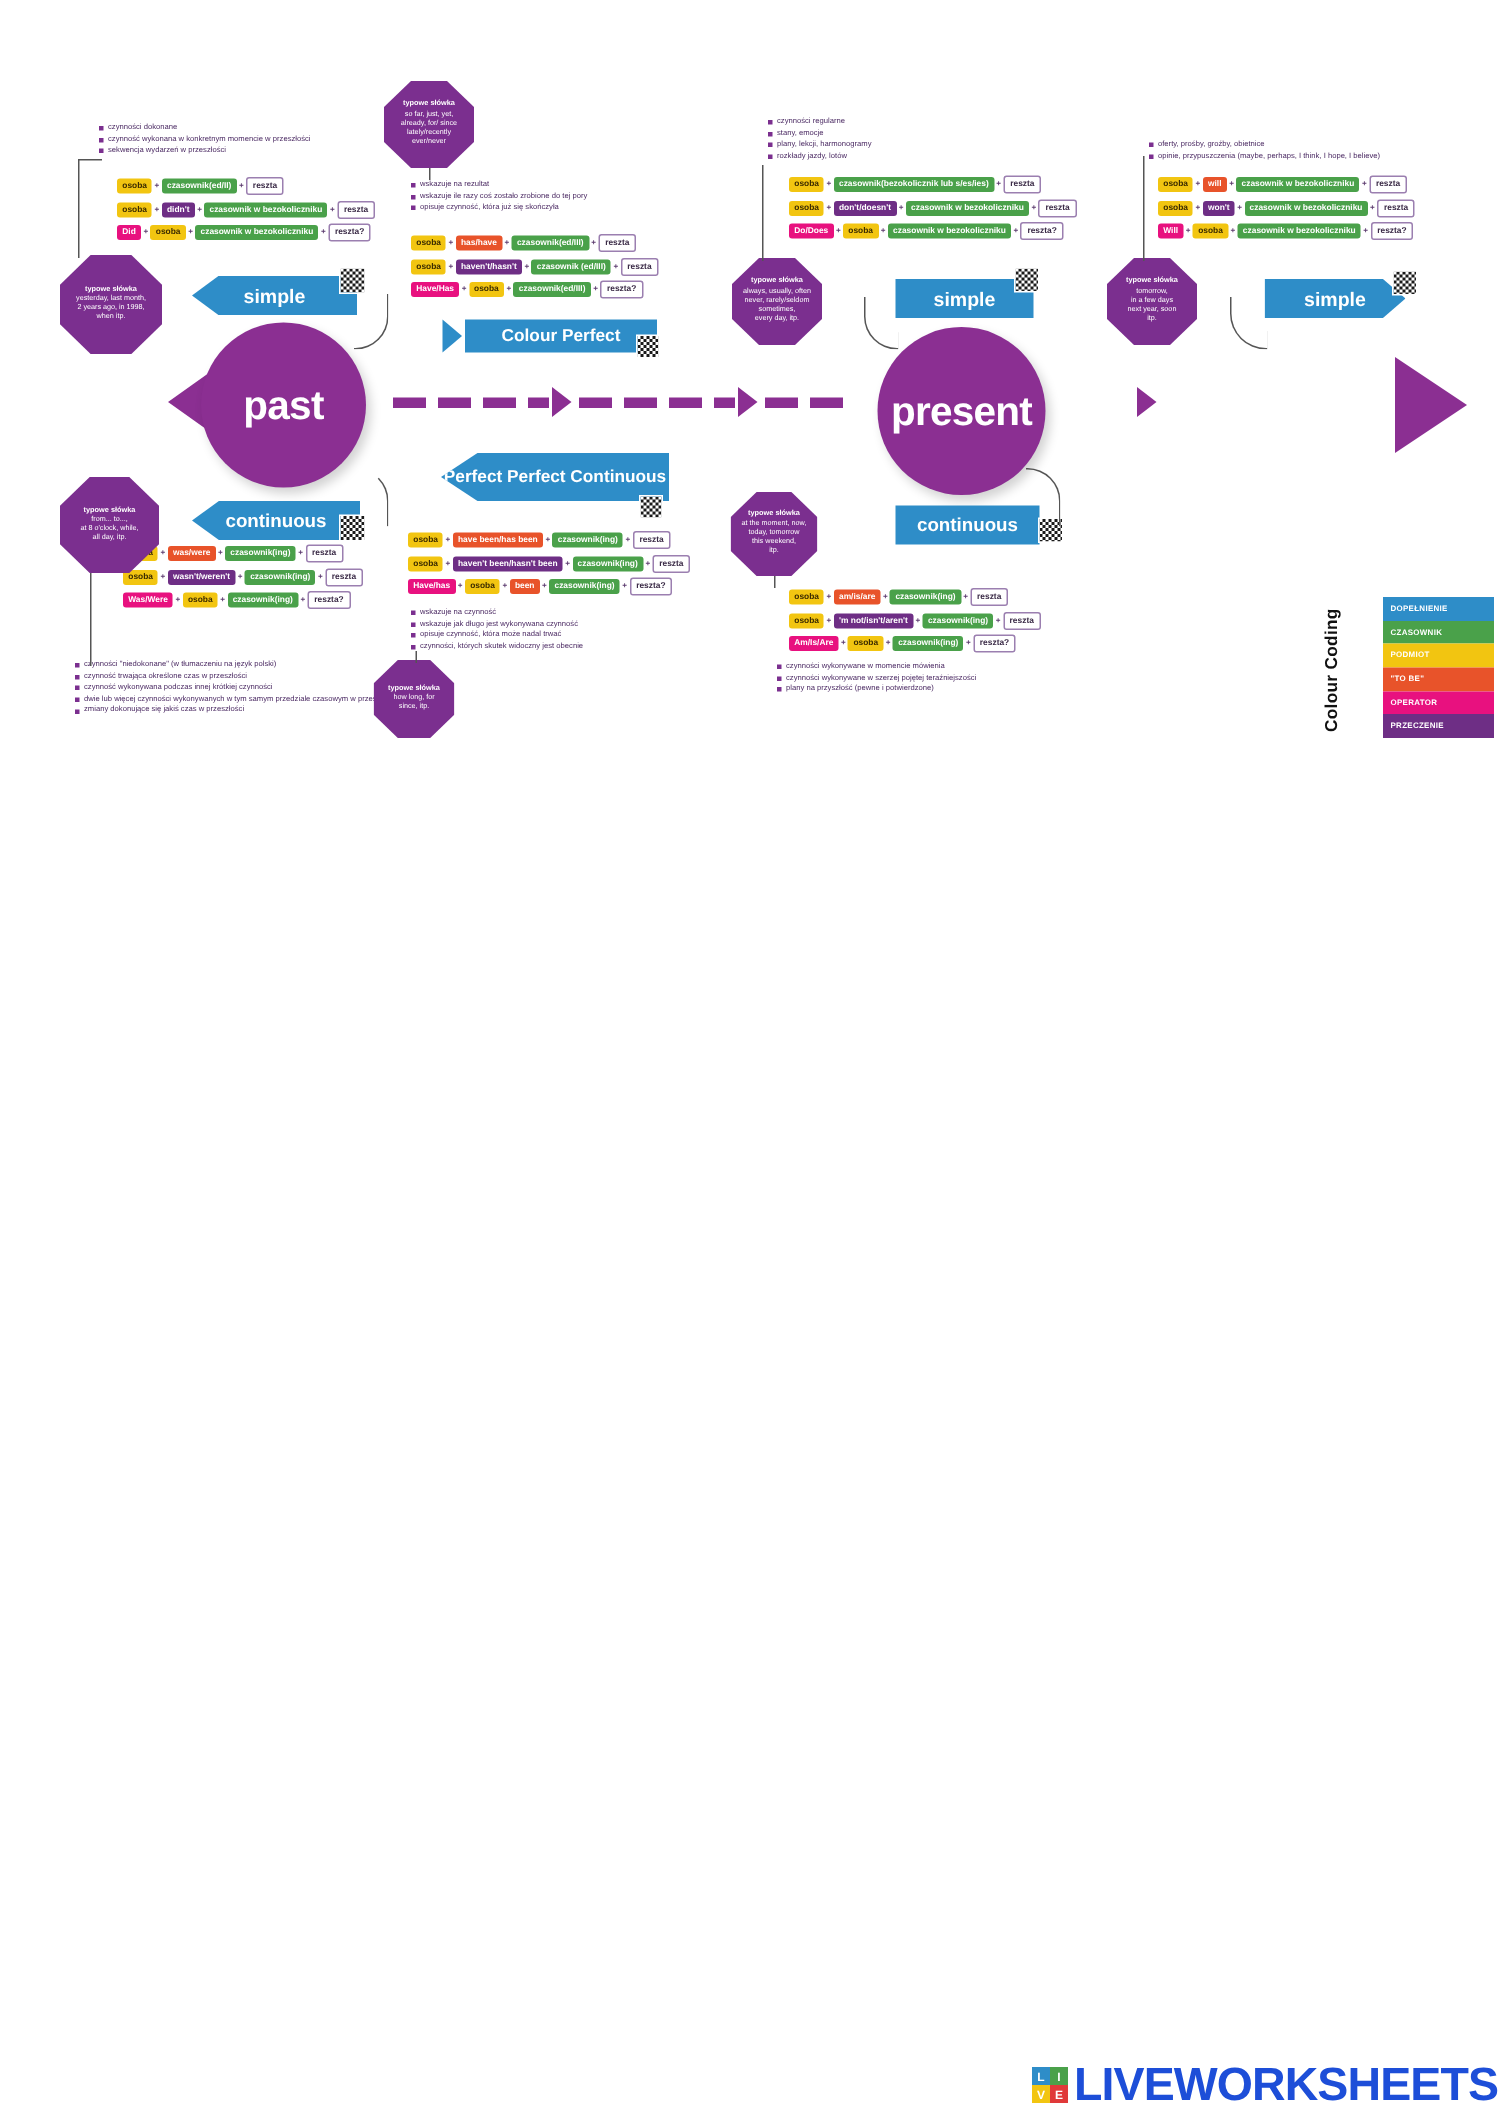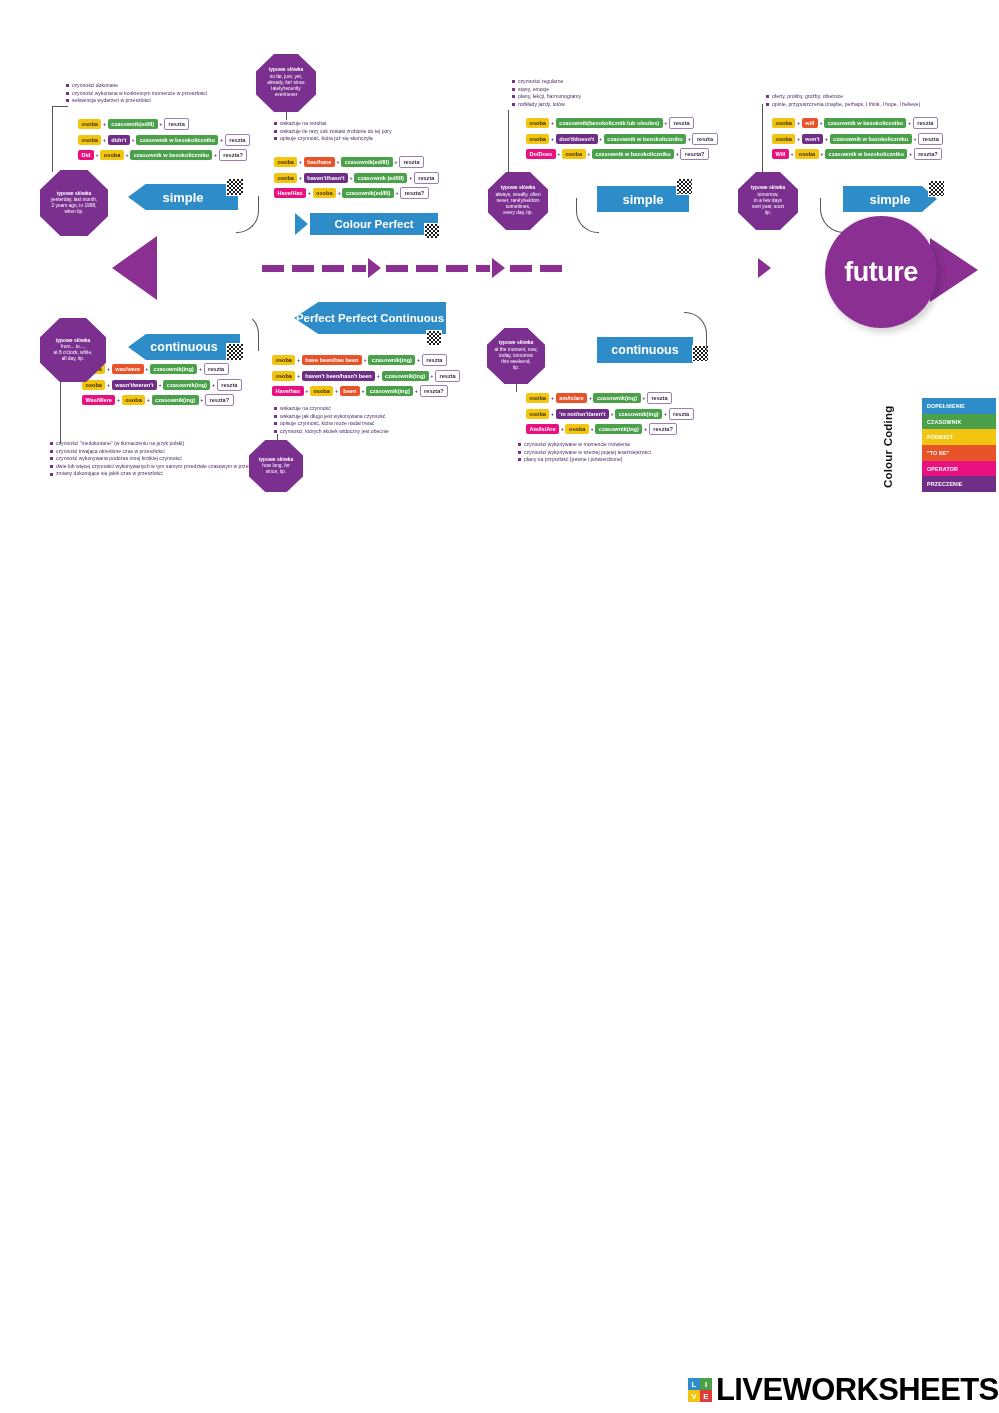--- a/index.html
+++ b/index.html
@@ -61,21 +61,21 @@
   .legend .vtitle{position:absolute;left:-18px;top:26px;transform:rotate(-90deg);transform-origin:left top;
                   font-size:11.5px;font-weight:bold;color:#111;letter-spacing:.2px;white-space:nowrap;}
   .legend .bars{position:absolute;left:22px;top:16px;width:74px;height:94px;display:flex;flex-direction:column;}
   .legend .bars div{flex:1;display:flex;align-items:center;padding-left:5px;font-size:5.3px;font-weight:bold;color:#fff;letter-spacing:.2px;}
 
   
   .logo{position:absolute;left:688px;top:1372px;display:flex;align-items:center;}
   .logo .sq{display:flex;flex-direction:column;margin-right:4px;}
   .logo .sq .r{display:flex;}
   .logo .sq span{width:12px;height:12px;font-size:8px;font-weight:bold;color:#fff;display:flex;align-items:center;justify-content:center;}
-  .logo .word{font-size:31px;font-weight:bold;color:#000000;letter-spacing:-0.6px;}
+  .logo .word{font-size:31px;font-weight:bold;color:#1d4ed8;letter-spacing:-0.6px;}
 </style>
 </head>
 <body>
 
 <div class="stage">
 
   <div class="bul" id="ps-bul" style="left:66px;top:82px;">
       <div>czynności dokonane</div>
       <div>czynność wykonana w konkretnym momencie w przeszłości</div>
       <div>sekwencja wydarzeń w przeszłości</div>
@@ -382,26 +382,29 @@
   <div class="dash" style="left:386px;top:265px;width:22px;"></div>
   <div class="dash" style="left:416px;top:265px;width:22px;"></div>
   <div class="dash" style="left:446px;top:265px;width:22px;"></div>
   <div class="dash" style="left:476px;top:265px;width:14px;"></div>
   <div class="arrowhead" style="left:492px;top:258px;"></div>
   <div class="dash" style="left:510px;top:265px;width:22px;"></div>
   <div class="dash" style="left:540px;top:265px;width:22px;"></div>
   <div class="arrowhead" style="left:758px;top:258px;"></div>
 
   <div class="spike" style="left:112px;top:236px;border-top:32px solid transparent;border-bottom:32px solid transparent;border-right:45px solid #8b2f92;"></div>
-
+  <div class="blob" style="left:134px;top:215px;width:110px;height:110px;">
+    <span class="txt">past</span>
+  </div>
+
+  <div class="blob" style="left:585px;top:218px;width:112px;height:112px;">
+    <span class="txt">present</span>
+  </div>
 
   <div class="spike" style="left:930px;top:238px;border-top:32px solid transparent;border-bottom:32px solid transparent;border-left:48px solid #8b2f92;"></div>
-  <div class="blob" style="left:825px;top:216px;width:112px;height:112px;">
-    <span class="txt">future</span>
-  </div>
 
   <div class="banner left" style="left:128px;top:184px;width:110px;height:26px;font-size:13px;">simple</div>
   <div class="qr" style="left:226px;top:178px;width:16px;height:16px;"></div>
 
   <div class="banner left" style="left:128px;top:334px;width:112px;height:26px;font-size:12.5px;">continuous</div>
   <div class="qr" style="left:226px;top:343px;width:16px;height:16px;"></div>
 
   <div class="tri r" style="left:295px;top:213px;"></div>
   <div class="banner plain" style="left:310px;top:213px;width:128px;height:22px;font-size:11.5px;">Colour Perfect</div>
   <div class="qr" style="left:424px;top:223px;width:14px;height:14px;"></div>

